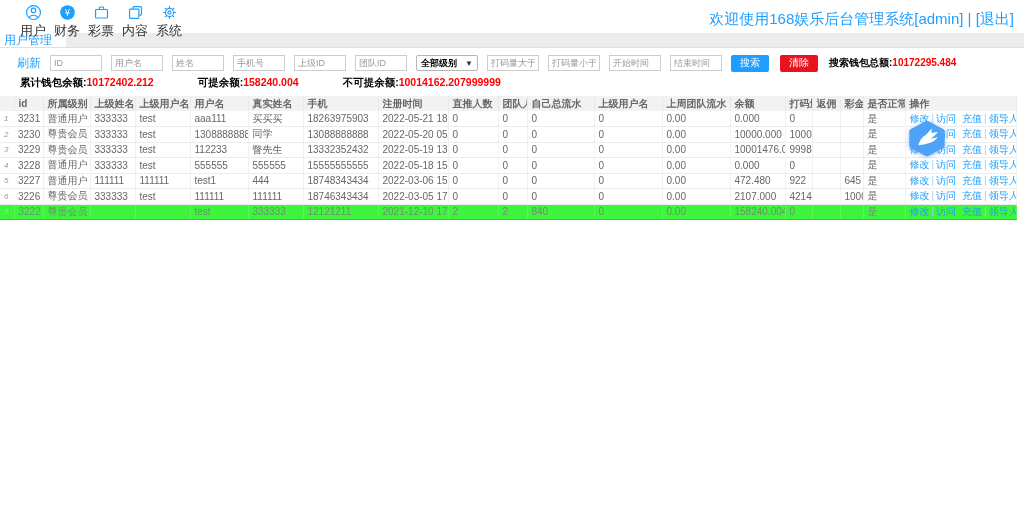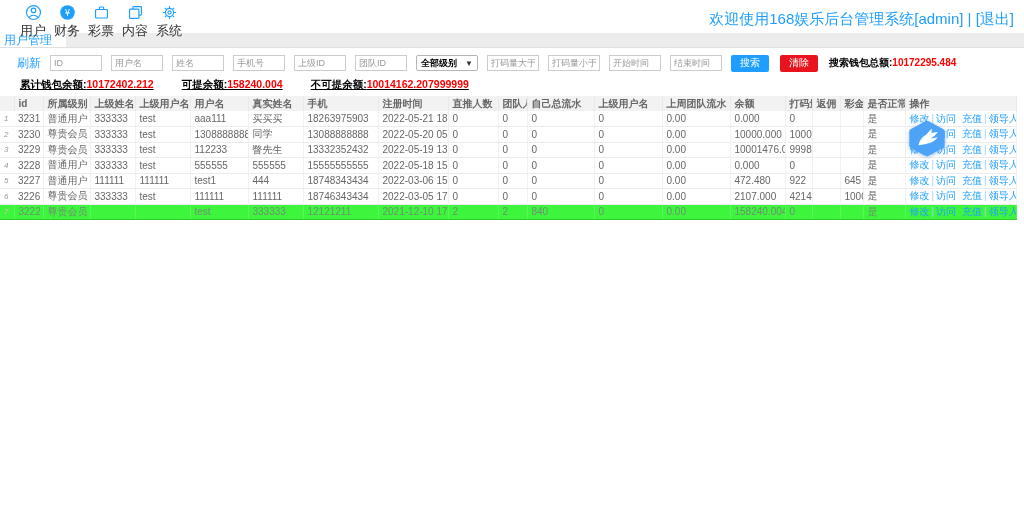--- a/index.html
+++ b/index.html
@@ -26,21 +26,21 @@
   .level-select { width:62px; height:16px; border:1px solid #b6b6b6; border-radius:2px; font-size:9px; font-weight:bold; color:#000;
                   display:flex; align-items:center; justify-content:space-between; padding:0 4px; cursor:pointer; background:#fff; }
   .level-select .chev { font-size:8px; color:#333; }
   .btn { height:17px; border:none; color:#fff; font-size:10px; padding:0 9px; border-radius:2px; cursor:pointer; }
   .btn-search { background:#1E9FFF; }
   .btn-clear  { background:#E8131C; margin-left:2px; }
   .wallet-total { font-size:10px; font-weight:bold; color:#000; white-space:nowrap; margin-left:2px; }
   .wallet-total .red { color:#FF0000; font-weight:bold;text-align:center; }
 
   
-  .summary { height:16px; display:flex; align-items:flex-end; gap:28px; padding-left:20px; margin-top:3px;text-decoration:underline; }
+  .summary { height:16px; display:flex; align-items:flex-start; gap:44px; padding-left:20px; margin-top:3px; }
   .summary .item { font-size:10.5px; font-weight:bold; color:#000; }
   .summary .item .red { color:#FF0000; }
 
   
   table { border-collapse:collapse; width:1016px; margin-top:4px; table-layout:fixed; }
   thead td { background:#f2f2f2; color:#666; font-weight:bold; font-size:10px; height:15px; padding:0 4px;
              border-right:1px solid #e9e9e9; white-space:nowrap; overflow:hidden; }
   tbody td { color:#666; font-size:10px; height:15.5px; padding:0 4px; border-bottom:1px solid #ececec;
              border-right:1px solid #f1f1f1; white-space:nowrap; overflow:hidden; }
   td.idx { font-style:italic; font-size:8px; color:#999; text-align:left; border-right:none; }

